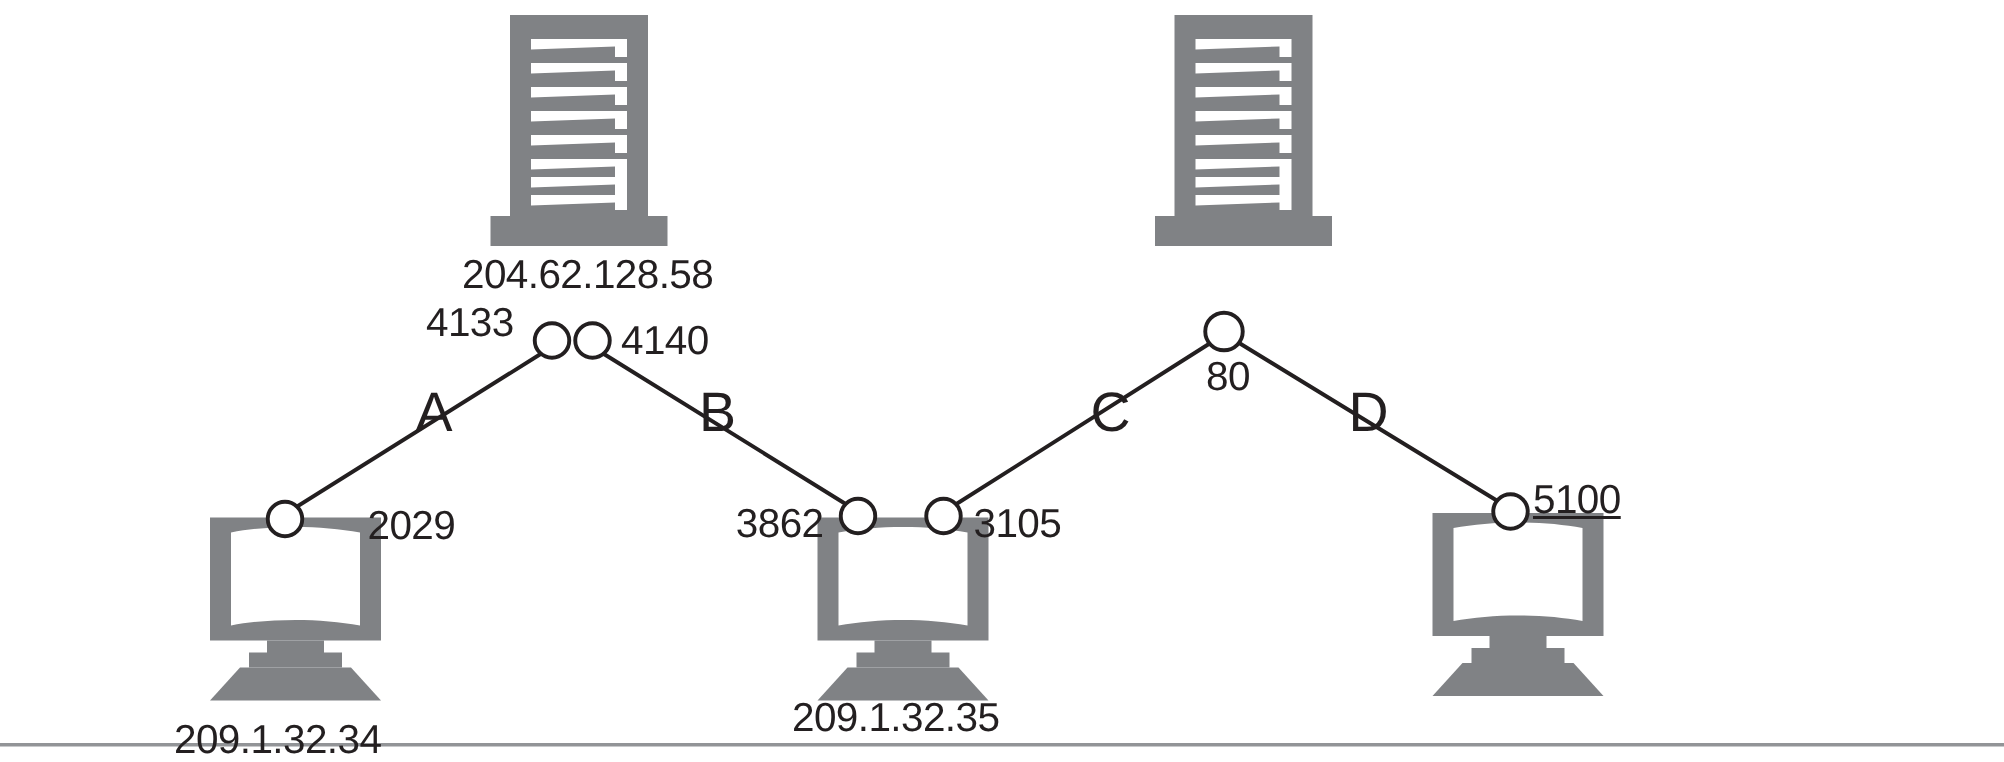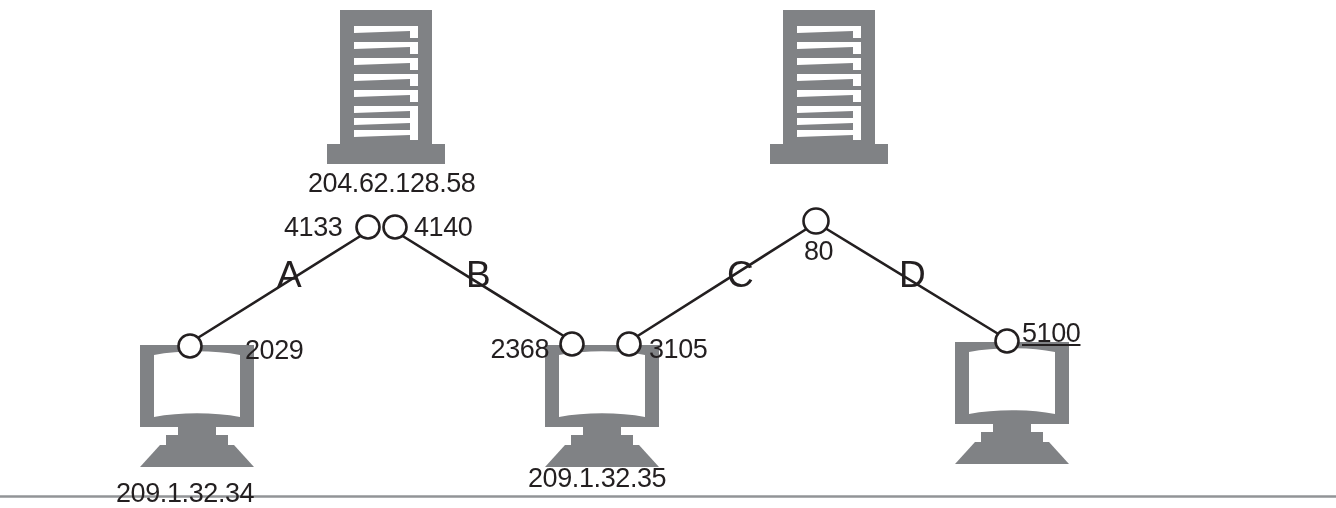--- a/index.html
+++ b/index.html
@@ -117,37 +117,37 @@
     <circle cx="572" cy="344" r="11.5" fill="#ffffff" stroke="#231f20" stroke-width="2.6"></circle>
     <circle cx="629" cy="344" r="11.5" fill="#ffffff" stroke="#231f20" stroke-width="2.6"></circle>
     <circle cx="1007" cy="341" r="11.5" fill="#ffffff" stroke="#231f20" stroke-width="2.6"></circle>
 
     <line x1="0" y1="496.5" x2="1336" y2="496.5" stroke="#929497" stroke-width="2.4"></line>
   </svg>
 
   <div class="lbl lbl-ip" style="left:308px; top:170px;">204.62.128.58</div>
 
 
-  <div class="lbl lbl-port" style="left:284px; top:214px;text-align:right;">4133</div>
+  <div class="lbl lbl-port" style="left:284px; top:202px;text-align:right;">4133</div>
 
   <div class="lbl lbl-port" style="left:414px; top:214px;">4140</div>
 
   <div class="lbl lbl-port" style="left:804px; top:238px;">80</div>
 
   <div class="lbl lbl-conn" style="left:277px; top:256px;">A</div>
 
   <div class="lbl lbl-conn" style="left:466px; top:256px;">B</div>
 
   <div class="lbl lbl-conn" style="left:727px; top:256px;">C</div>
 
   <div class="lbl lbl-conn" style="left:899px; top:256px;">D</div>
 
   <div class="lbl lbl-port" style="left:245px; top:337px;">2029</div>
 
-  <div class="lbl lbl-port lbl-right" style="left:479px; top:336px; width:70px;">2368</div>
+  <div class="lbl lbl-port lbl-right" style="left:479px; top:336px; width:70px;">3862</div>
 
   <div class="lbl lbl-port" style="left:649px; top:336px;">3105</div>
 
   <div class="lbl lbl-port" style="left:1022px; top:320px;text-decoration:underline;">5100</div>
 
   <div class="lbl lbl-ip" style="left:116px; top:480px;">209.1.32.34</div>
 
   <div class="lbl lbl-ip" style="left:528px; top:465px;">209.1.32.35</div>
 
 

